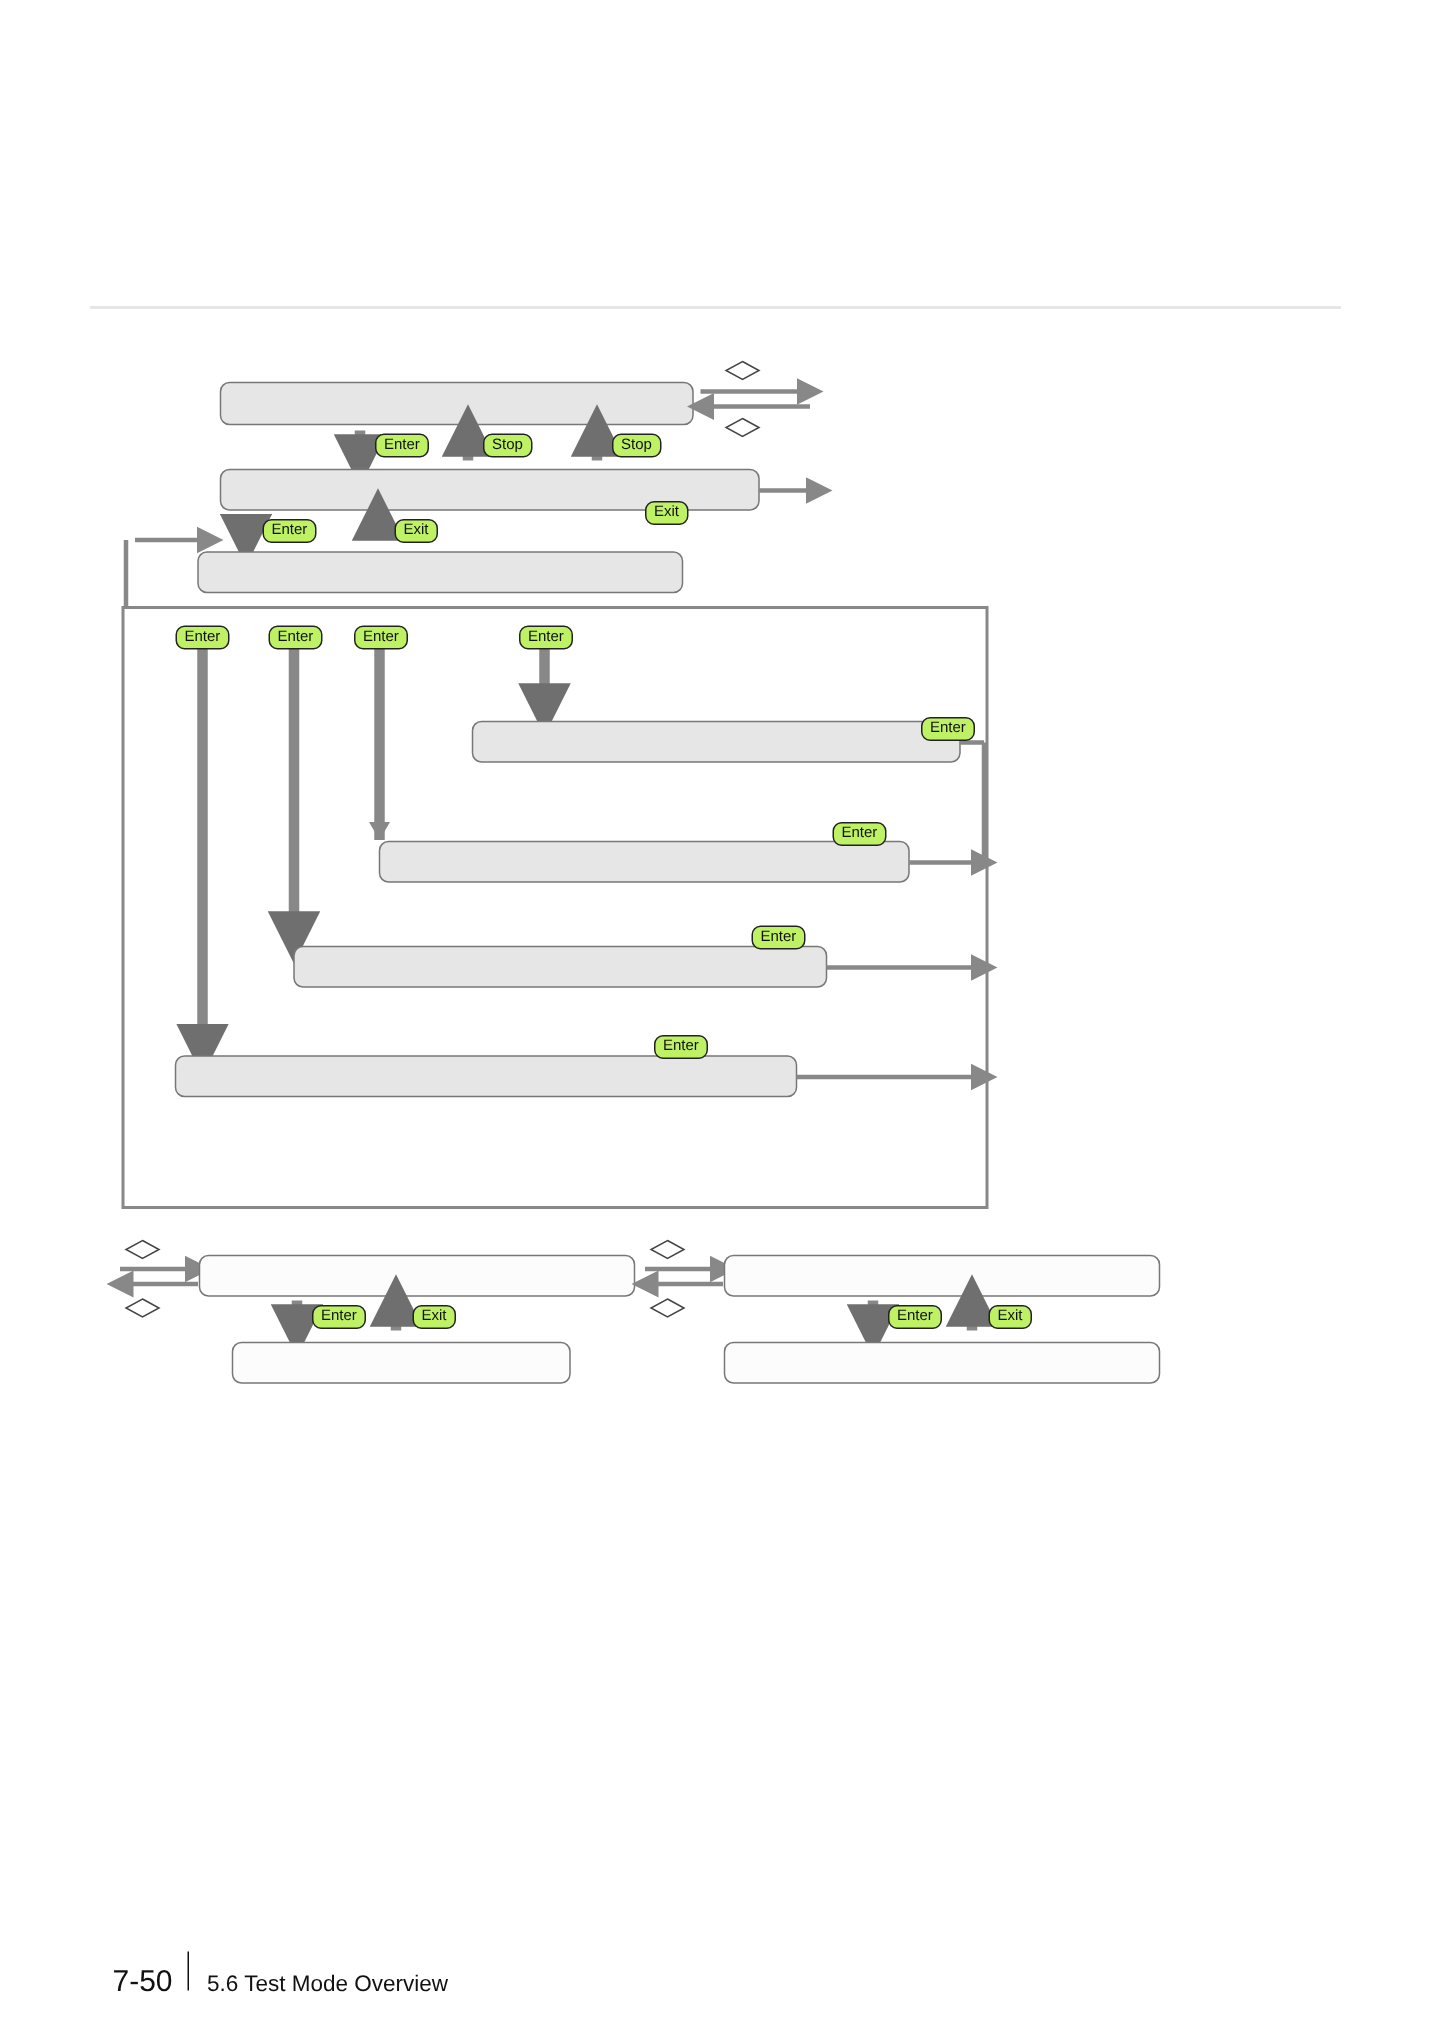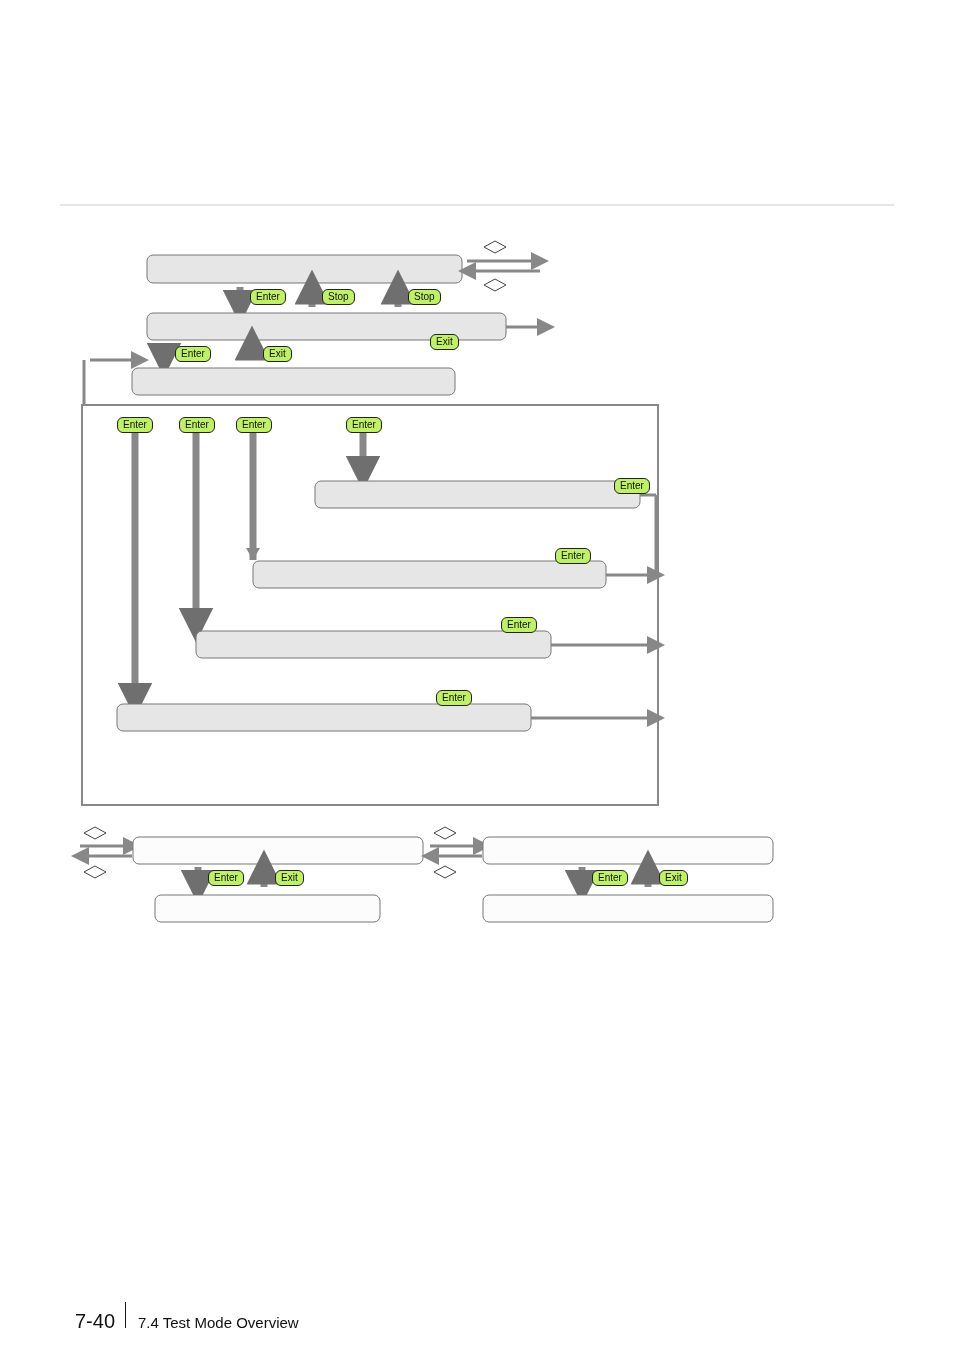--- a/index.html
+++ b/index.html
@@ -128,16 +128,16 @@
 <div class="btn" style="left:555px; top:548px;">Enter</div>
 <div class="btn" style="left:501px; top:617px;">Enter</div>
 <div class="btn" style="left:436px; top:690px;">Enter</div>
 
 <div class="btn" style="left:208px; top:870px;">Enter</div>
 <div class="btn" style="left:275px; top:870px;">Exit</div>
 <div class="btn" style="left:592px; top:870px;">Enter</div>
 <div class="btn" style="left:659px; top:870px;">Exit</div>
 
 <div class="footer">
-  <span class="page-num">7-40</span>
+  <span class="page-num">7-50</span>
   <span class="vbar"></span>
-  <span class="section">7.4 Test Mode Overview</span>
+  <span class="section">5.6 Test Mode Overview</span>
 </div>
 
 </body></html>

